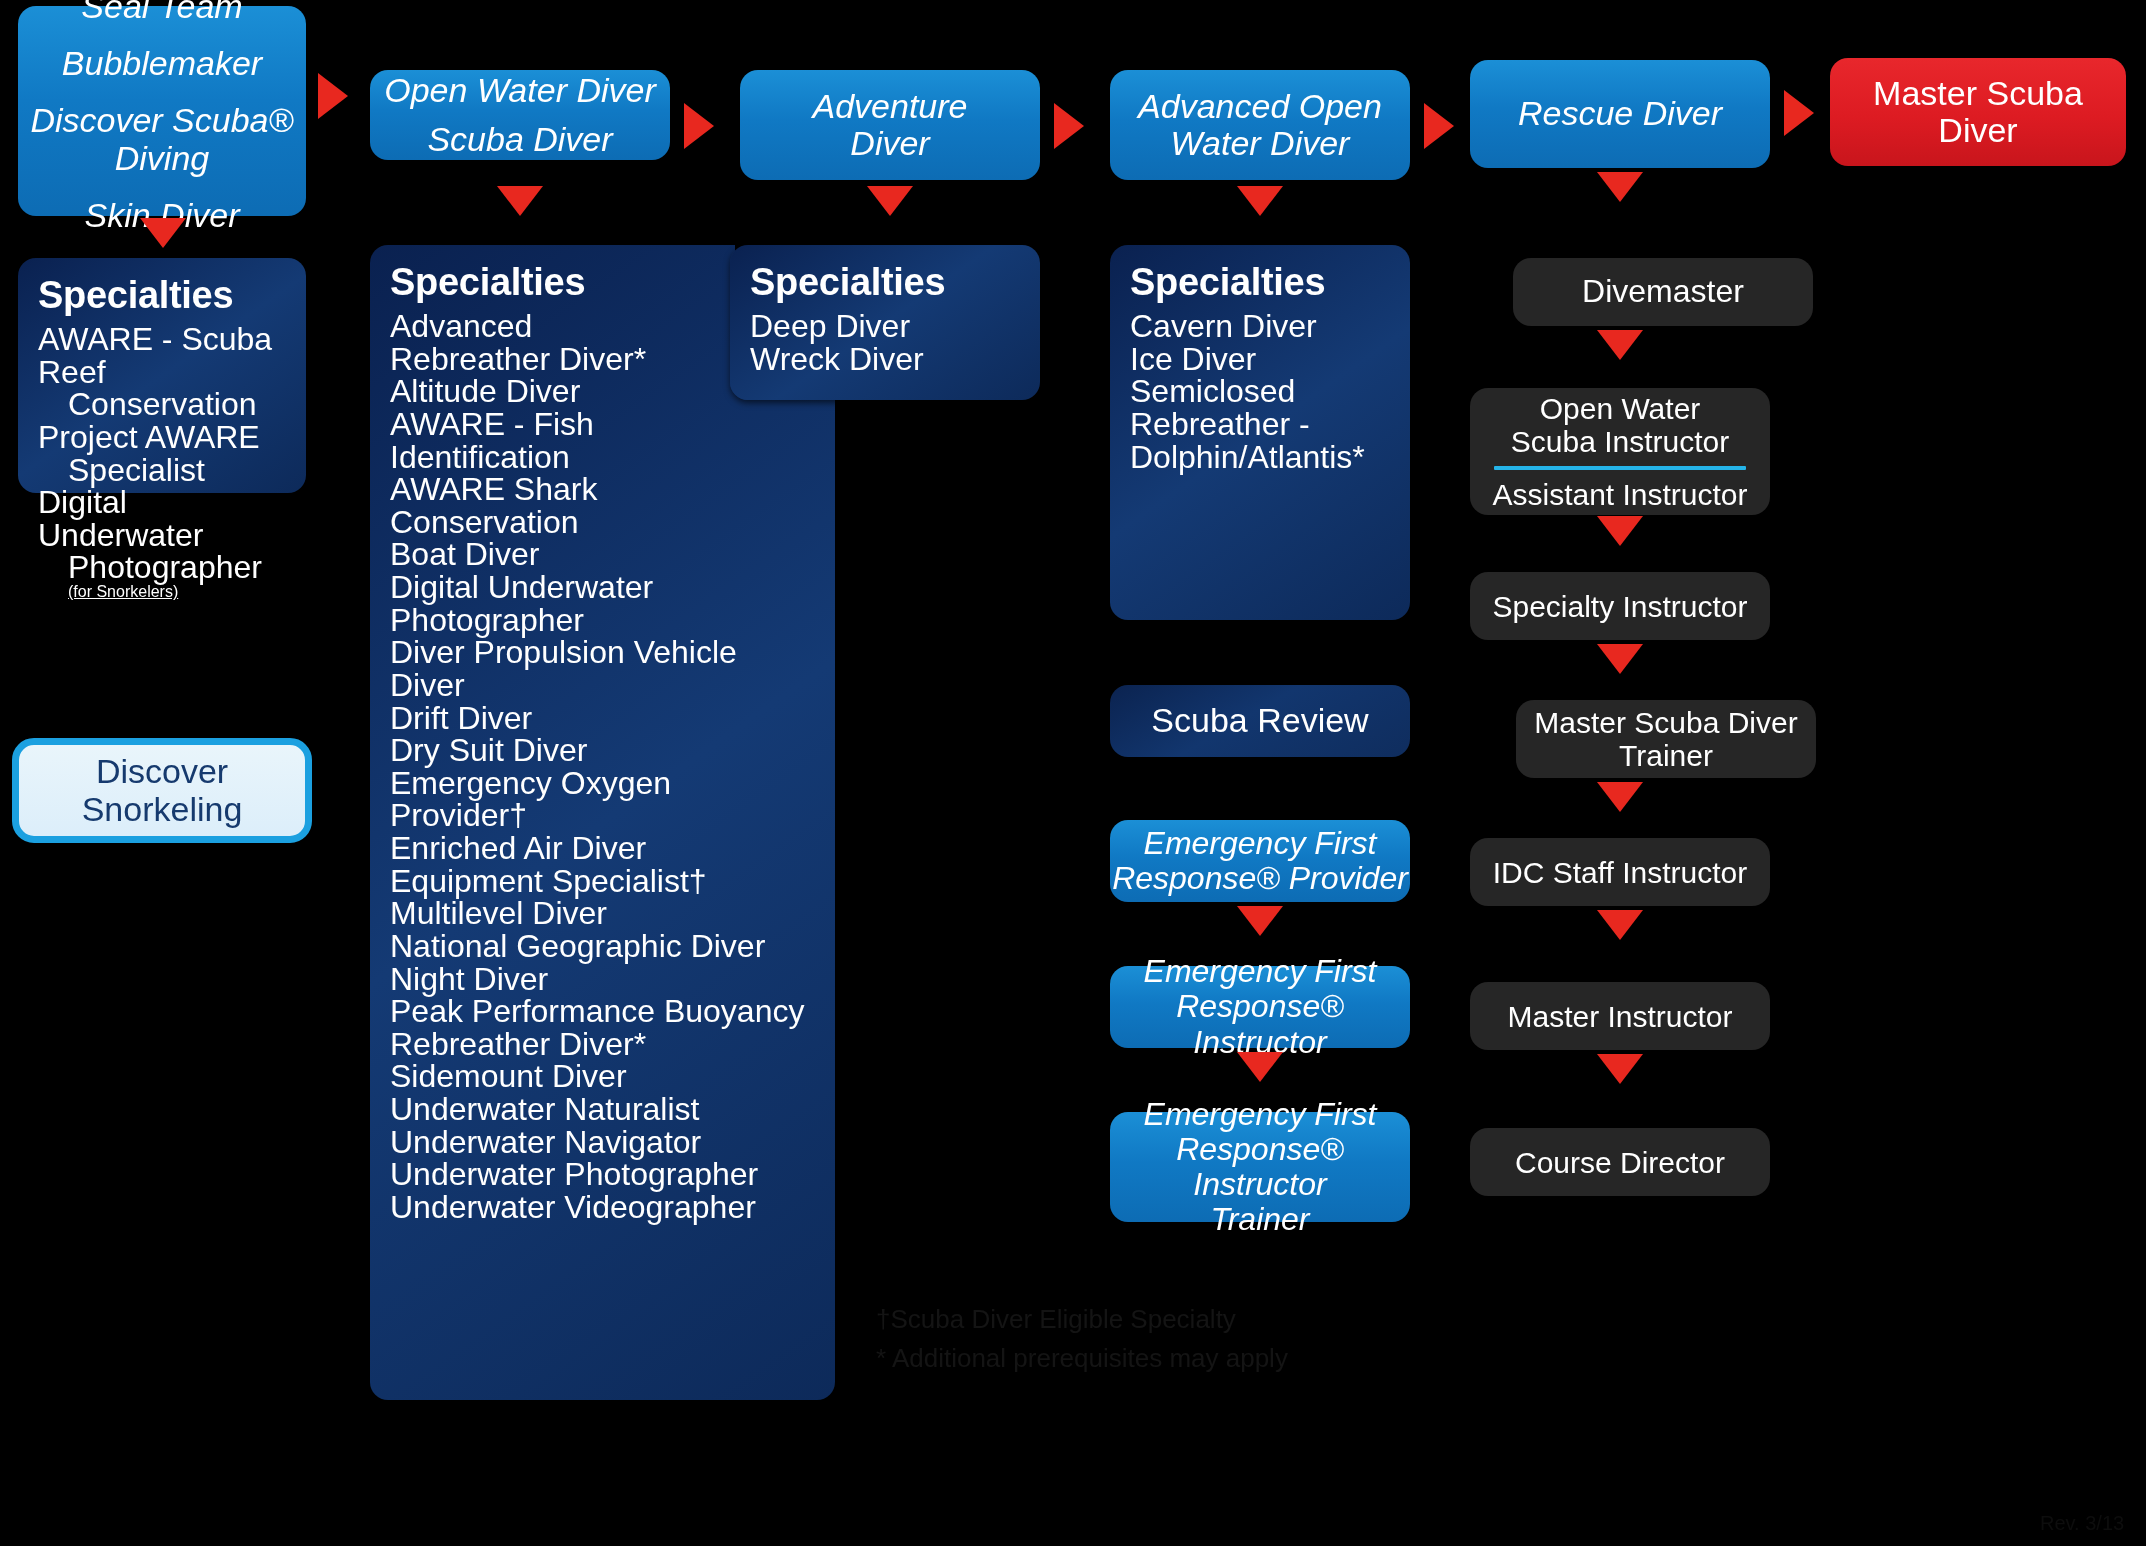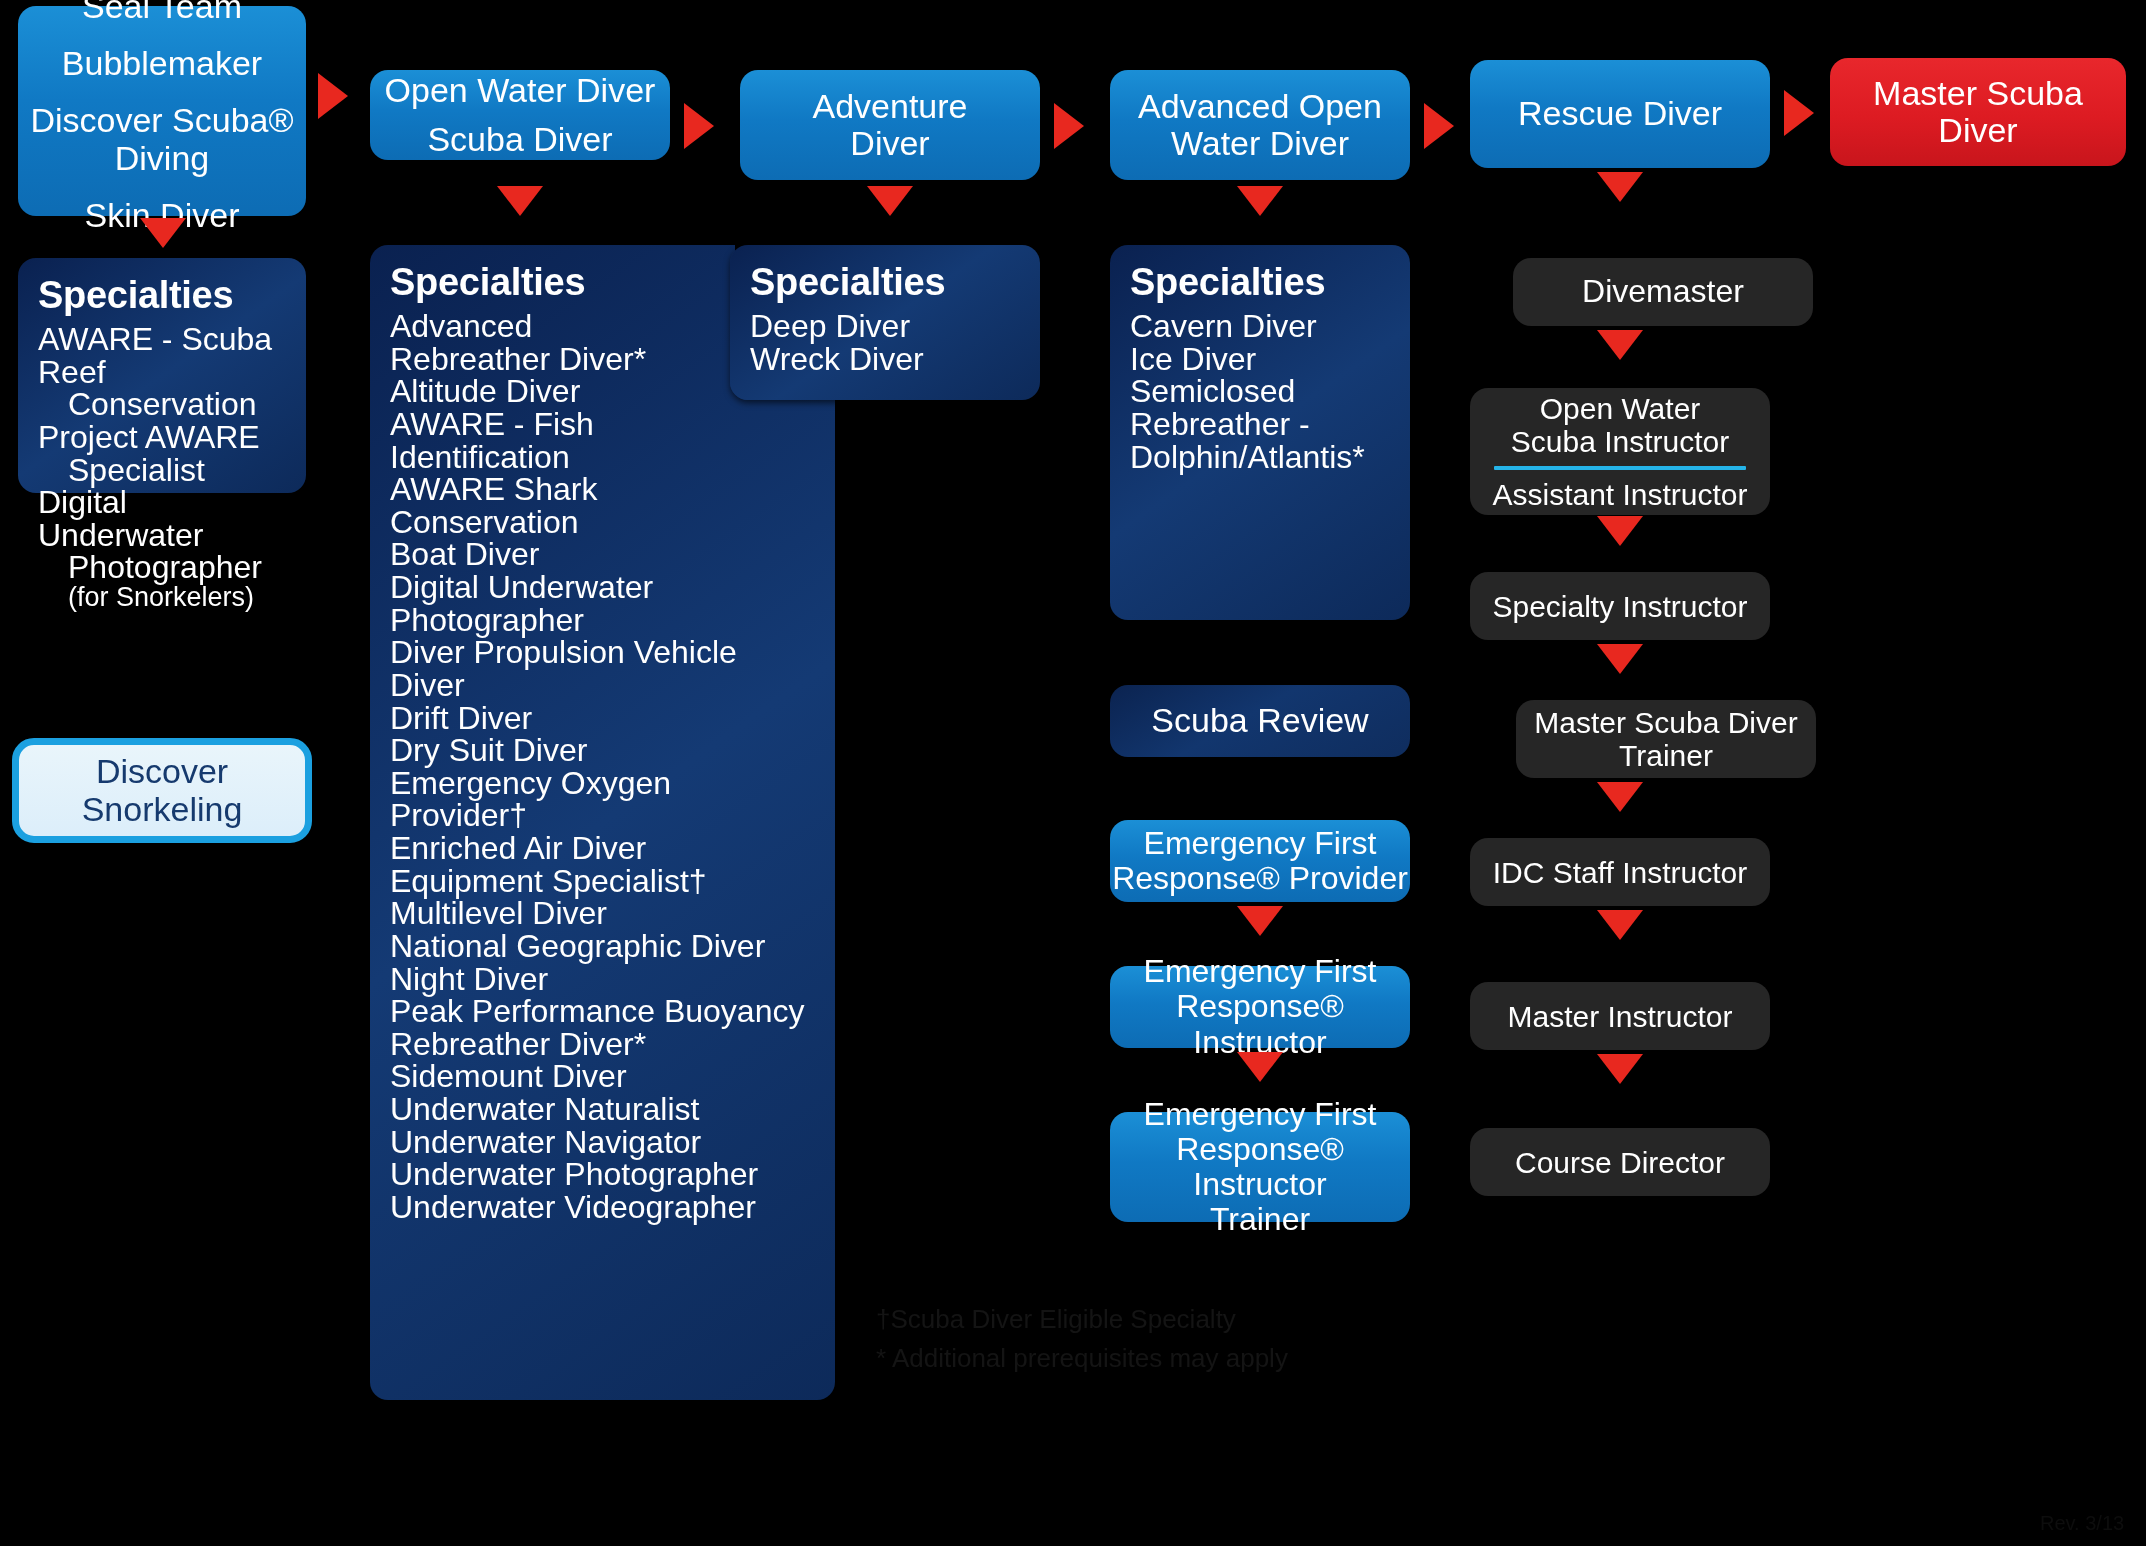--- a/index.html
+++ b/index.html
@@ -27,20 +27,21 @@
     justify-content: center;
     color: #ffffff;
     text-align: center;
     line-height: 1.1;
   }
 
   
   .blue {
     background: linear-gradient(180deg, #1b8fd6 0%, #1079c4 45%, #0d6cb4 100%);
     box-shadow: 0 3px 5px rgba(0,0,0,0.55);
+    font-style: italic;
   }
   
   .navy {
     background: linear-gradient(150deg, #0b2350 0%, #12366e 45%, #0f2d5e 100%);
     box-shadow: 0 3px 5px rgba(0,0,0,0.6);
   }
   
   .dark {
     background: #262626;
     box-shadow: 0 3px 5px rgba(0,0,0,0.8);
@@ -113,22 +114,23 @@
     font-size: 32px;
     line-height: 1.02;
     white-space: pre-line;
     margin-bottom: 0px;
   }
   .spec li .cont {
     display: block;
     padding-left: 30px;
   }
   .small-note {
-    font-size: 27px;
+    font-size: 16px;
     display: block;
+    text-decoration: underline;
   }
 
   
   #spec-owd {
     clip-path: polygon(0 0, 365px 0, 365px 142px, 100% 142px, 100% 100%, 0 100%);
   }
 
   .footnote {
     position: absolute;
     color: #141414;

